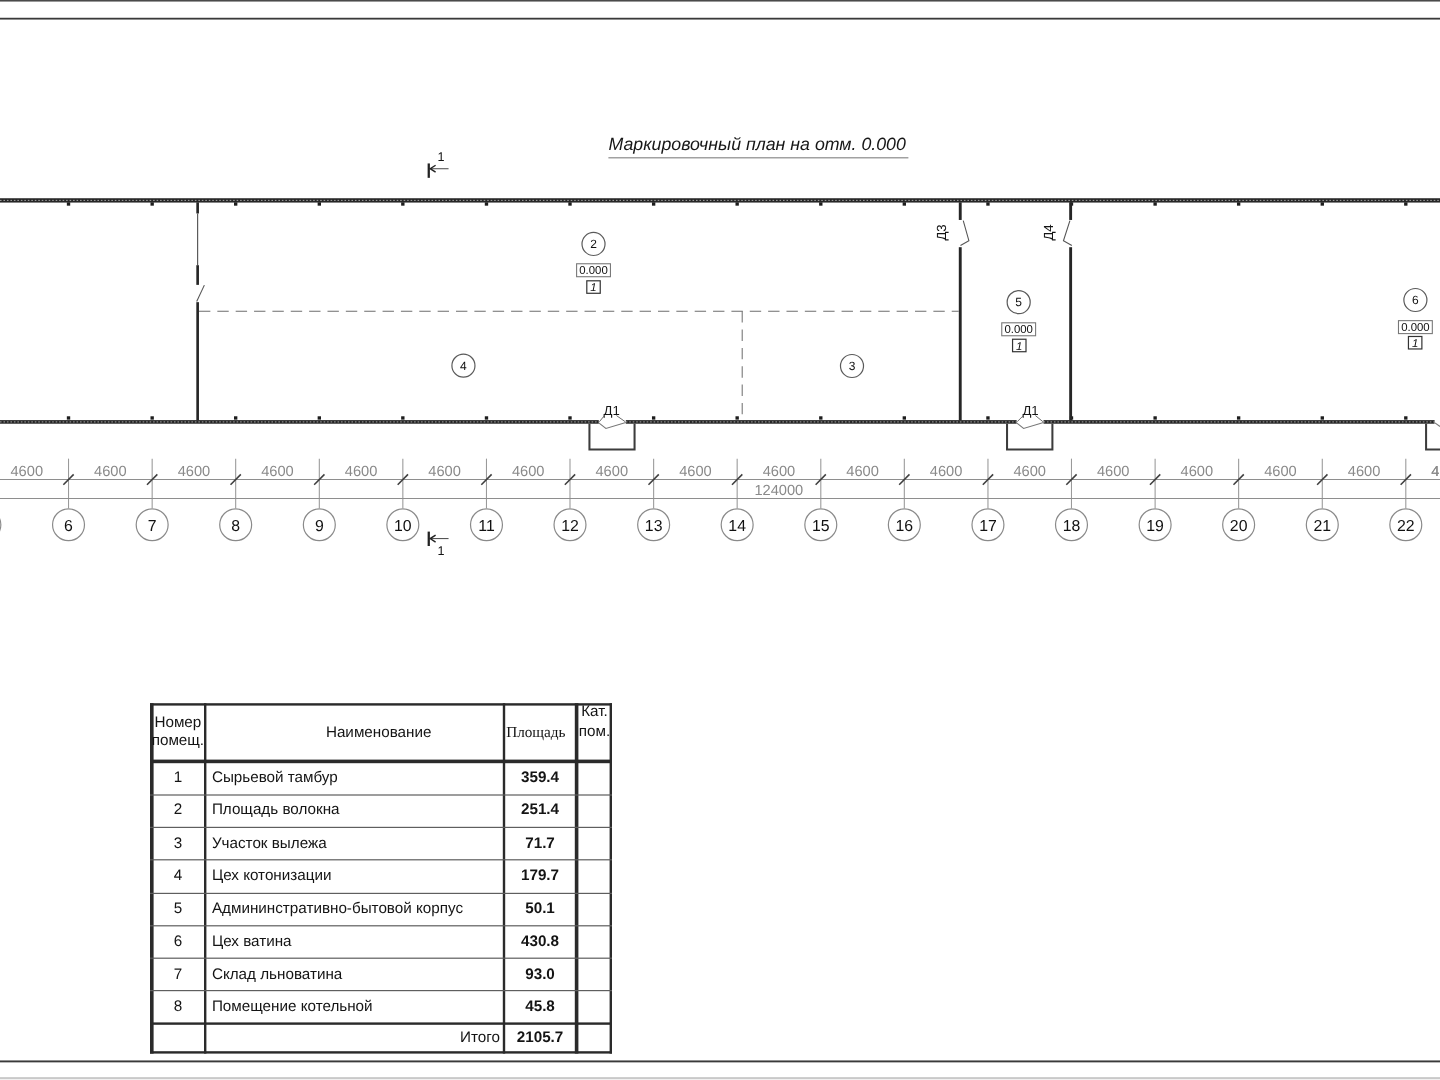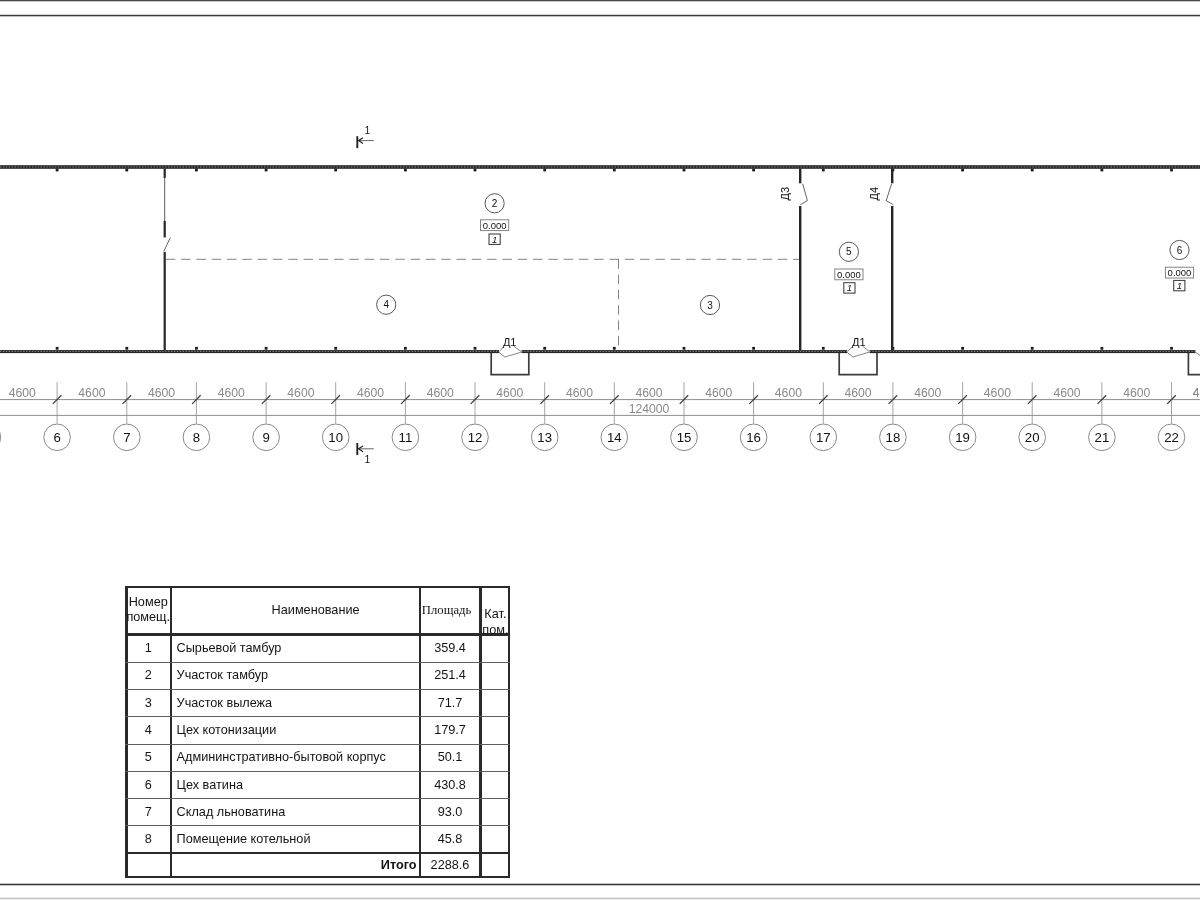--- a/index.html
+++ b/index.html
@@ -7,21 +7,21 @@
   #page { position:relative; width:1200px; height:900px; background:#ffffff;
            font-family:"Liberation Sans", sans-serif; overflow:hidden; -webkit-font-smoothing:antialiased; }
   #page svg { position:absolute; left:0; top:0; }
   #page svg text { font-family:"Liberation Sans", sans-serif; }
   .ttl { position:absolute; font-style:italic; color:#161616; white-space:nowrap; }
   .tbl { position:absolute; color:#141414; font-size:12.7px; }
   .tline { position:absolute; background:#2a2a2a; }
   .trow { position:absolute; left:0; width:384.9px; }
   .trow .c1 { position:absolute; left:0; width:45.7px; top:50%; transform:translateY(-53%); text-align:center; }
   .trow .c2 { position:absolute; left:51.2px; top:50%; transform:translateY(-53%); }
-  .trow .c3 { position:absolute; left:294.2px; width:60.9px; top:50%; transform:translateY(-53%); text-align:center; }
+  .trow .c3 { position:absolute; left:294.2px; width:60.9px; top:50%; transform:translateY(-53%); text-align:center;font-weight:bold; }
 </style>
 </head>
 <body>
 <div id="page">
 
 <svg width="1200" height="900" viewBox="0 0 1200 900">
 
 <rect x="0" y="0" width="1200" height="1.3" fill="#4a4a4a"></rect>
 
 <rect x="0" y="14.8" width="1200" height="1.5" fill="#3a3a3a"></rect>
@@ -305,48 +305,50 @@
 <text x="962.6" y="442.1">19</text>
 <circle cx="1032.2" cy="437.3" r="13.3" fill="#fff" stroke="#8a8a8a" stroke-width="1"></circle>
 <text x="1032.2" y="442.1">20</text>
 <circle cx="1101.9" cy="437.3" r="13.3" fill="#fff" stroke="#8a8a8a" stroke-width="1"></circle>
 <text x="1101.9" y="442.1">21</text>
 <circle cx="1171.5" cy="437.3" r="13.3" fill="#fff" stroke="#8a8a8a" stroke-width="1"></circle>
 <text x="1171.5" y="442.1">22</text>
 </g>
 </svg>
 
+<div class="ttl" style="left:507px; top:112.5px; font-size:14.8px;
+     border-bottom:1.2px solid #8a8a8a; padding:0 2px 2.5px 0;">Маркировочный план на отм. 0.000</div>
 
 
 <div class="tbl" style="left:125.4px; top:554.3px; width:384.9px; height:291.4px;margin-top:32px;">
 
   <div class="tline" style="left:0; top:0; width:100%; height:2.2px;"></div>
   <div class="tline" style="left:0; top:47.2px; width:100%; height:2.2px;"></div>
   <div class="tline" style="left:0; top:265.5px; width:100%; height:2.2px;"></div>
   <div class="tline" style="left:0; top:289.4px; width:100%; height:2.2px;"></div>
   <div class="tline" style="left:0; top:0; width:2.2px; height:100%;"></div>
   <div class="tline" style="left:44.7px; top:0; width:2.2px; height:100%;"></div>
   <div class="tline" style="left:293.2px; top:0; width:2.2px; height:100%;"></div>
   <div class="tline" style="left:354.1px; top:0; width:2.2px; height:100%;"></div>
   <div class="tline" style="left:382.9px; top:0; width:2.2px; height:100%;"></div>
 
   <div style="position:absolute; left:1px; top:8.4px; width:43.7px; text-align:center; line-height:15.6px;">Номер помещ.</div>
   <div style="position:absolute; left:45.7px; top:0; width:289px; height:48.2px; text-align:center; line-height:48.2px;">Наименование</div>
   <div style="position:absolute; left:285px; top:0; width:60.9px; height:48.2px; text-align:right; line-height:48.2px;font-family:Liberation Serif, serif;">Площадь</div>
-  <div style="position:absolute; left:355.1px; top:21px; width:29.8px; text-align:center; line-height:15.6px;">Кат. пом.</div>
+  <div style="position:absolute; left:355.1px; top:0; width:29.8px; text-align:center; line-height:15.6px;">Кат. пом.</div>
 
 <div class="trow" style="top:48.2px;height:27.3px;border-bottom:1px solid #5e5e5e;">
         <div class="c1">1</div>
         <div class="c2">Сырьевой тамбур</div>
         <div class="c3">359.4</div>
       </div>
 
 <div class="trow" style="top:75.5px;height:27.3px;border-bottom:1px solid #5e5e5e;">
         <div class="c1">2</div>
-        <div class="c2">Участок тамбур</div>
+        <div class="c2">Площадь волокна</div>
         <div class="c3">251.4</div>
       </div>
 
 <div class="trow" style="top:102.8px;height:27.3px;border-bottom:1px solid #5e5e5e;">
         <div class="c1">3</div>
         <div class="c2">Участок вылежа</div>
         <div class="c3">71.7</div>
       </div>
 
 <div class="trow" style="top:130.1px;height:27.3px;border-bottom:1px solid #5e5e5e;">
@@ -373,18 +375,18 @@
         <div class="c3">93.0</div>
       </div>
 
 <div class="trow" style="top:239.2px;height:27.3px;">
         <div class="c1">8</div>
         <div class="c2">Помещение котельной</div>
         <div class="c3">45.8</div>
       </div>
 
   <div class="trow" style="top:266.5px; height:24.9px;">
-    <div style="position:absolute; right:93.7px; top:50%; transform:translateY(-53%);font-weight:bold;">Итого</div>
-    <div class="c3">2288.6</div>
+    <div style="position:absolute; right:93.7px; top:50%; transform:translateY(-53%);">Итого</div>
+    <div class="c3">2105.7</div>
   </div>
 </div>
 
 </div>
 
 </body></html>

